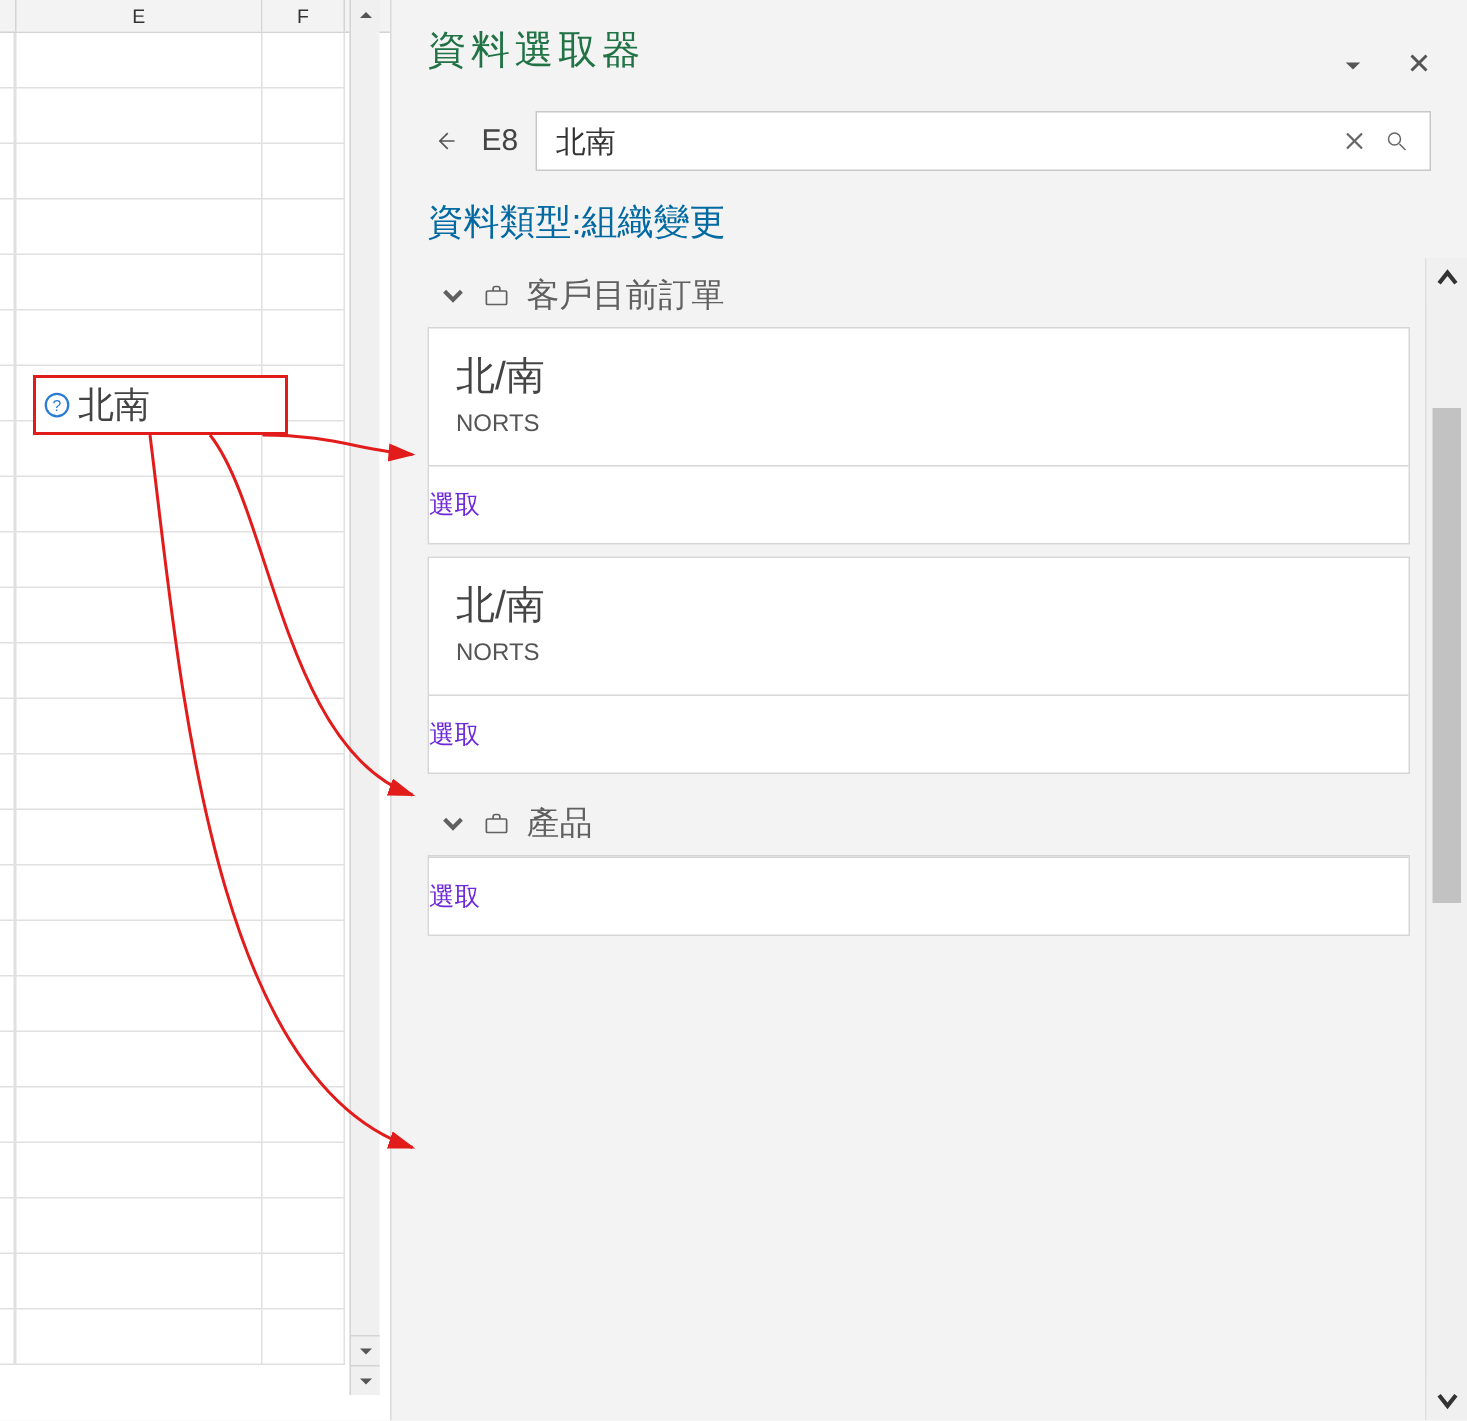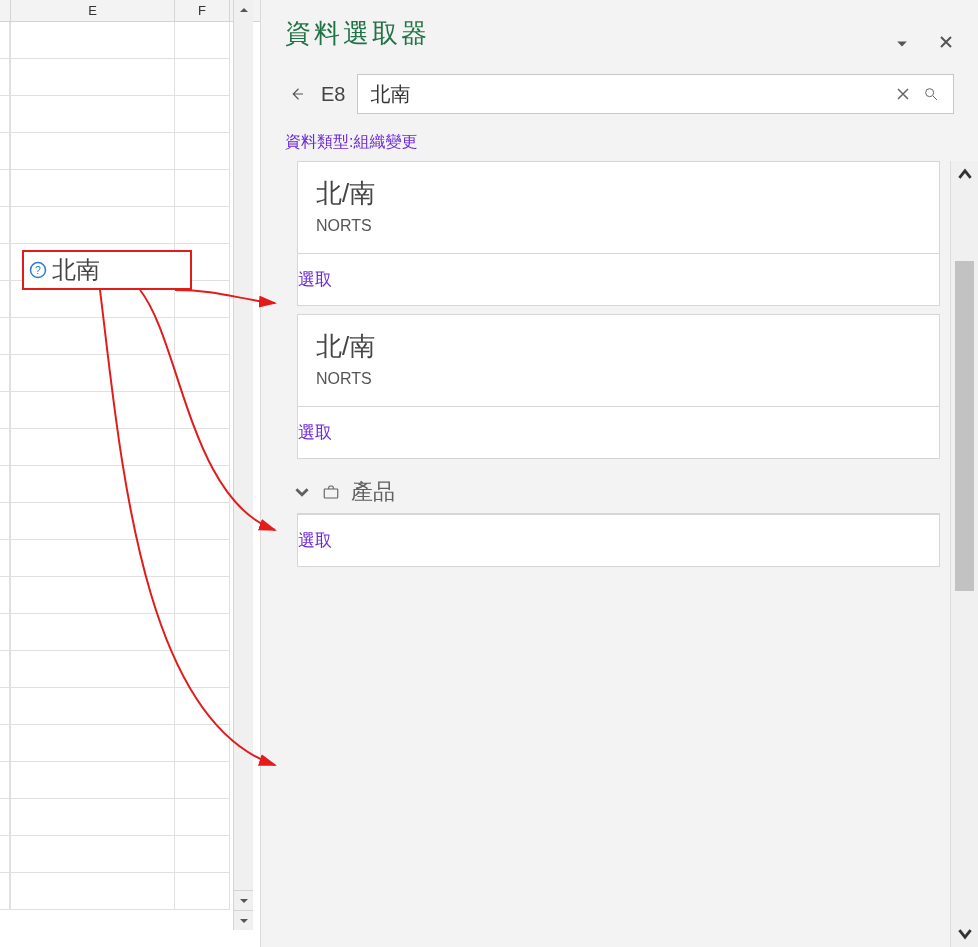--- a/index.html
+++ b/index.html
@@ -180,22 +180,22 @@
 }
 .clear-btn, .search-btn {
   width: 28px; height: 28px;
   display: flex; align-items: center; justify-content: center;
   cursor: pointer;
 }
 .clear-btn svg, .search-btn svg { width: 16px; height: 16px; stroke: #666; fill: none; stroke-width: 1.5; }
 
 .data-type-row {
   padding: 0 24px 8px;
-  font-size: 16px;
-  color: #6d28d9;
+  font-size: 24px;
+  color: #0369a1;
 }
 
 
 .results-wrap {
   flex: 1;
   display: flex;
   position: relative;
   overflow: hidden;
 }
 .results {
@@ -242,21 +242,20 @@
 .briefcase {
   width: 20px; height: 20px;
   display: flex; align-items: center; justify-content: center;
 }
 .briefcase svg { width: 18px; height: 18px; stroke: #606060; fill: none; stroke-width: 1.5; }
 
 .card {
   background: #fff;
   border: 1px solid #d6d6d6;
   margin-bottom: 8px;
-  margin-left: 12px;
 }
 .card-body {
   padding: 14px 18px 18px;
 }
 .card-title {
   font-size: 26px;
   color: #444;
   margin-bottom: 6px;
 }
 .card-sub {
@@ -479,20 +478,34 @@
       </div>
     </div>
   </div>
 
   <div class="data-type-row">
     <span>資料類型</span>:<span>組織變更</span>
   </div>
 
   <div class="results-wrap">
     <div class="results" id="results">
+        <div class="group-header">
+          <span class="chevron">
+            <svg viewBox="0 0 10 10">
+              <path d="M1 3 L5 7 L9 3"></path>
+            </svg>
+          </span>
+          <span class="briefcase">
+            <svg viewBox="0 0 24 24">
+              <rect x="3" y="8" width="18" height="12" rx="1"></rect>
+              <path d="M9 8 V6 a2 2 0 0 1 2-2 h2 a2 2 0 0 1 2 2 V8"></path>
+            </svg>
+          </span>
+          <span>客戶目前訂單</span>
+        </div>
         <div class="card">
           <div class="card-body">
             <div class="card-title">北/南</div>
             <div class="card-sub">NORTS</div>
           </div>
           <div class="card-action">選取</div>
         </div>
         <div class="card">
           <div class="card-body">
             <div class="card-title">北/南</div>

